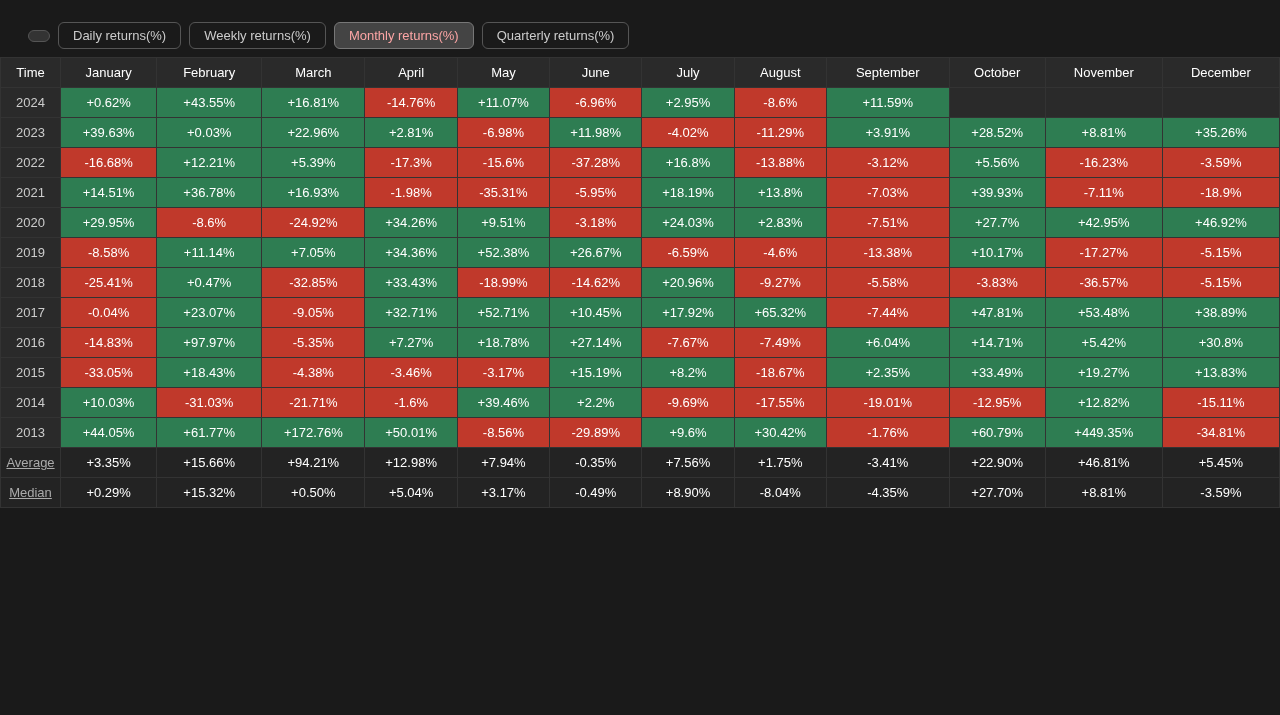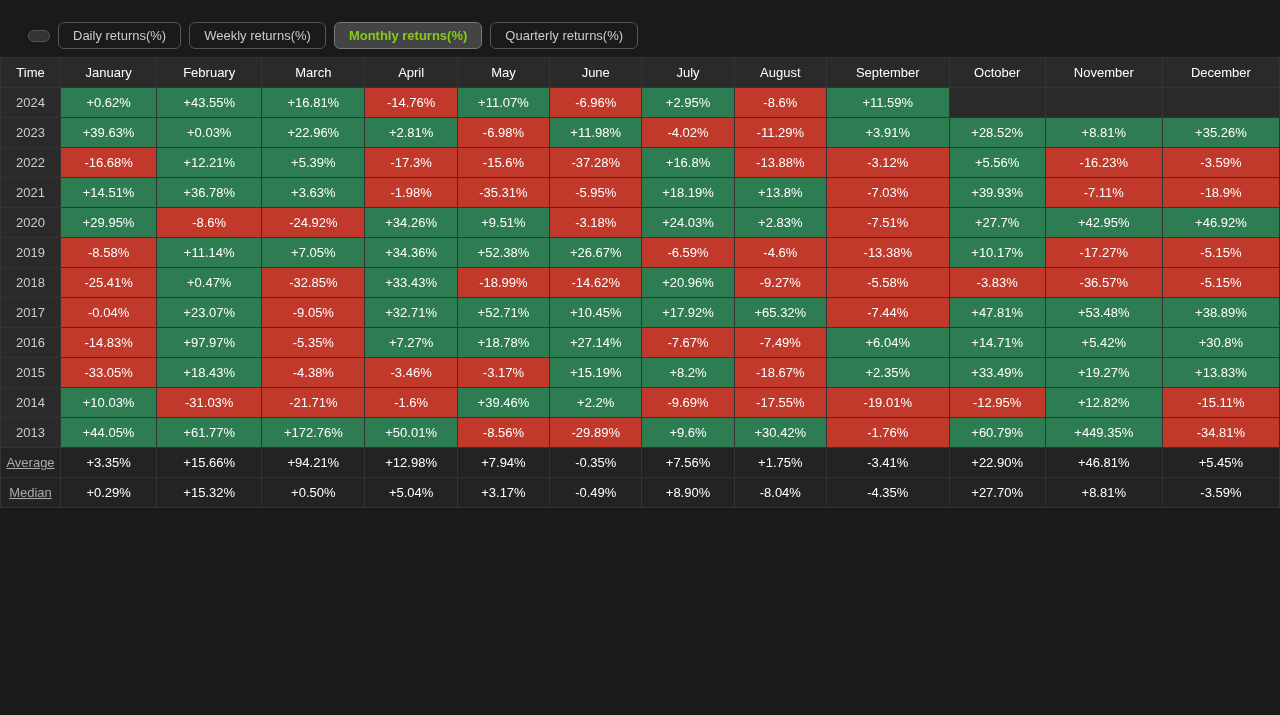--- a/index.html
+++ b/index.html
@@ -49,23 +49,22 @@
       background: transparent;
       color: #ccc;
       border: 1px solid #555;
       border-radius: 6px;
       padding: 5px 14px;
       font-size: 13px;
       cursor: pointer;
     }
     .tab-btn.active {
       background: #444;
-      color: #84cc16;
+      color: #fca5a5;
       border-color: #777;
-      font-weight: bold;
     }
     table {
       width: 100%;
       border-collapse: collapse;
     }
     th {
       background: #2a2a2a;
       color: #fff;
       font-weight: normal;
       padding: 7px 8px;
@@ -179,21 +178,21 @@
           <td class="negative">-13.88%</td>
           <td class="negative">-3.12%</td>
           <td class="positive">+5.56%</td>
           <td class="negative">-16.23%</td>
           <td class="negative">-3.59%</td>
         </tr>
         <tr>
           <td class="year-col">2021</td>
           <td class="positive">+14.51%</td>
           <td class="positive">+36.78%</td>
-          <td class="positive">+3.63%</td>
+          <td class="positive">+16.93%</td>
           <td class="negative">-1.98%</td>
           <td class="negative">-35.31%</td>
           <td class="negative">-5.95%</td>
           <td class="positive">+18.19%</td>
           <td class="positive">+13.8%</td>
           <td class="negative">-7.03%</td>
           <td class="positive">+39.93%</td>
           <td class="negative">-7.11%</td>
           <td class="negative">-18.9%</td>
         </tr>

